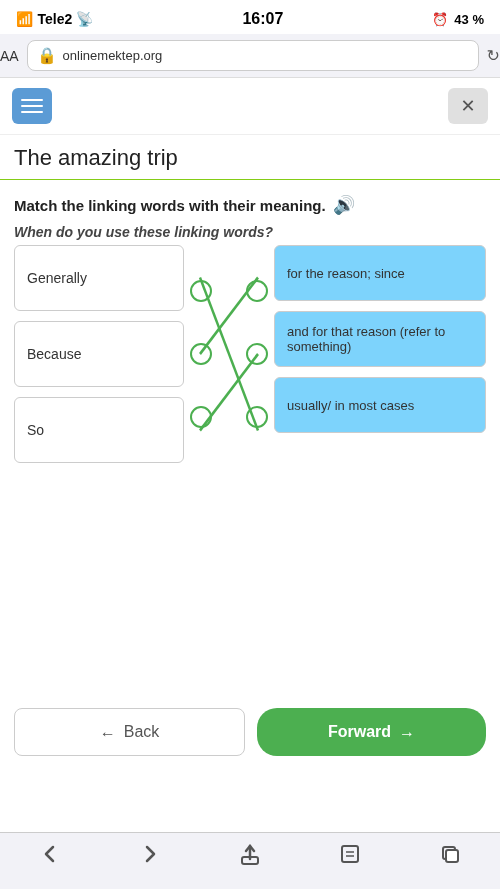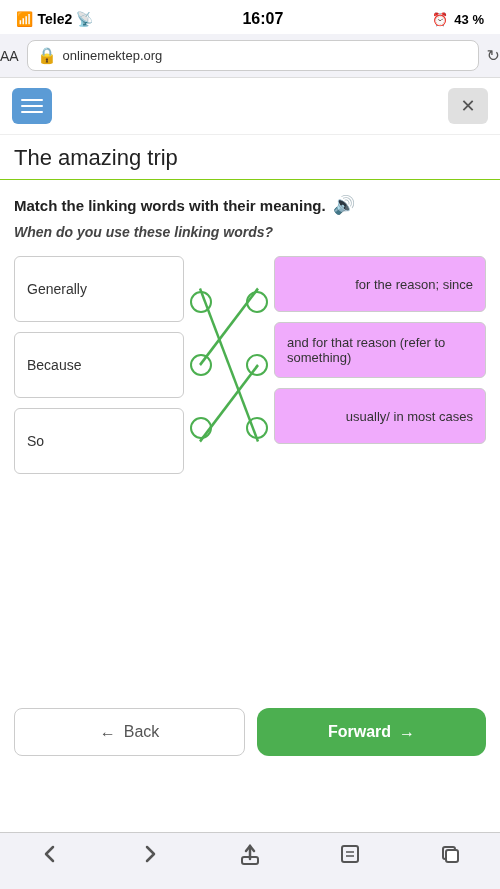--- a/index.html
+++ b/index.html
@@ -107,21 +107,21 @@
       display: flex;
       align-items: center;
       gap: 8px;
     }
     .speaker-icon { font-size: 18px; color: #444; cursor: pointer; }
     .exercise-subinstruction {
       font-size: 14px;
       font-style: italic;
       font-weight: 600;
       color: #444;
-      margin-bottom: 16px;
+      margin-bottom: 5px;
     }
 
     
     .matching-area {
       display: flex;
       align-items: stretch;
       gap: 0;
       position: relative;
       margin: 0 0 10px 0;
     }
@@ -147,25 +147,24 @@
       min-height: 56px;
       display: flex;
       align-items: center;
     }
     .meaning-box {
       border: 1px solid #ccc;
       border-radius: 6px;
       padding: 10px 12px;
       font-size: 13px;
       color: #333;
-      background: #f0abfc;
+      background: #7dd3fc;
       min-height: 56px;
       display: flex;
       align-items: center;
-      justify-content: flex-end;
     }
 
     
     .connector-column {
       width: 90px;
       position: relative;
       display: flex;
       flex-direction: column;
       align-items: center;
       justify-content: space-around;
@@ -213,21 +212,21 @@
       color: #555;
       cursor: pointer;
       display: flex;
       align-items: center;
       justify-content: center;
       gap: 8px;
     }
     .forward-btn {
       flex: 1;
       border: none;
-      border-radius: 12px;
+      border-radius: 20px;
       background: #4caf50;
       padding: 14px;
       font-size: 16px;
       color: #fff;
       cursor: pointer;
       display: flex;
       align-items: center;
       justify-content: center;
       gap: 8px;
       font-weight: 600;

